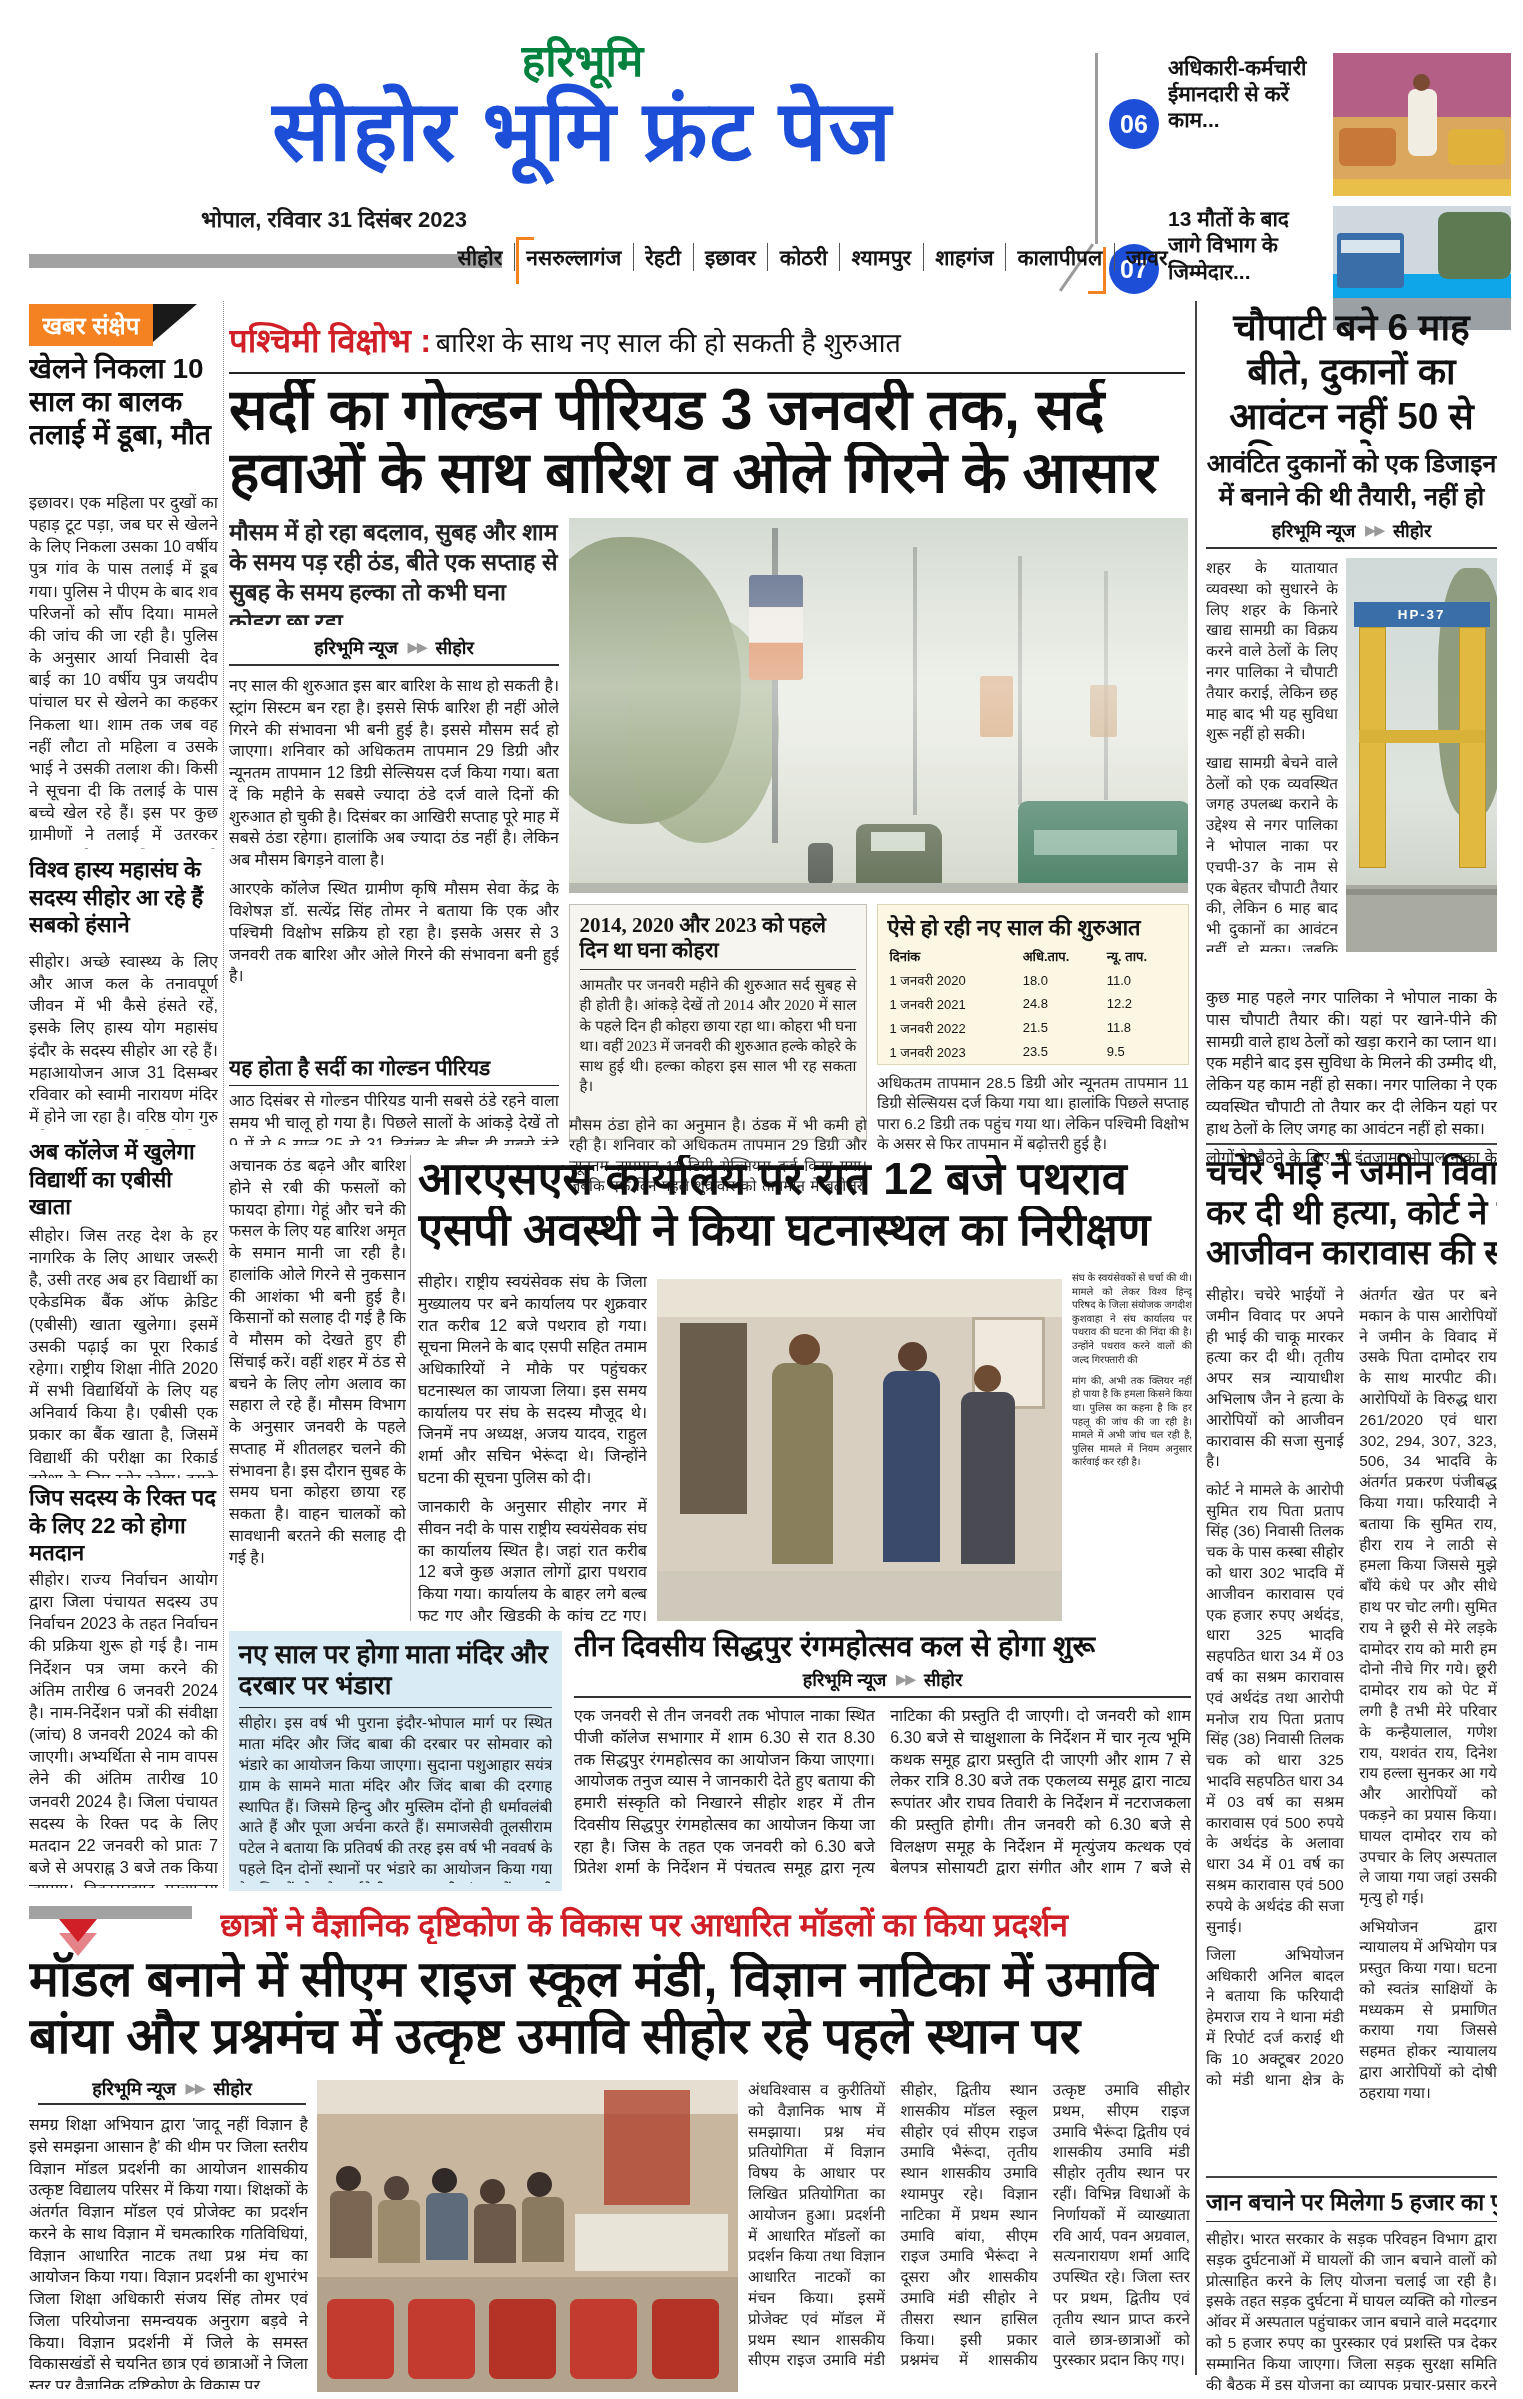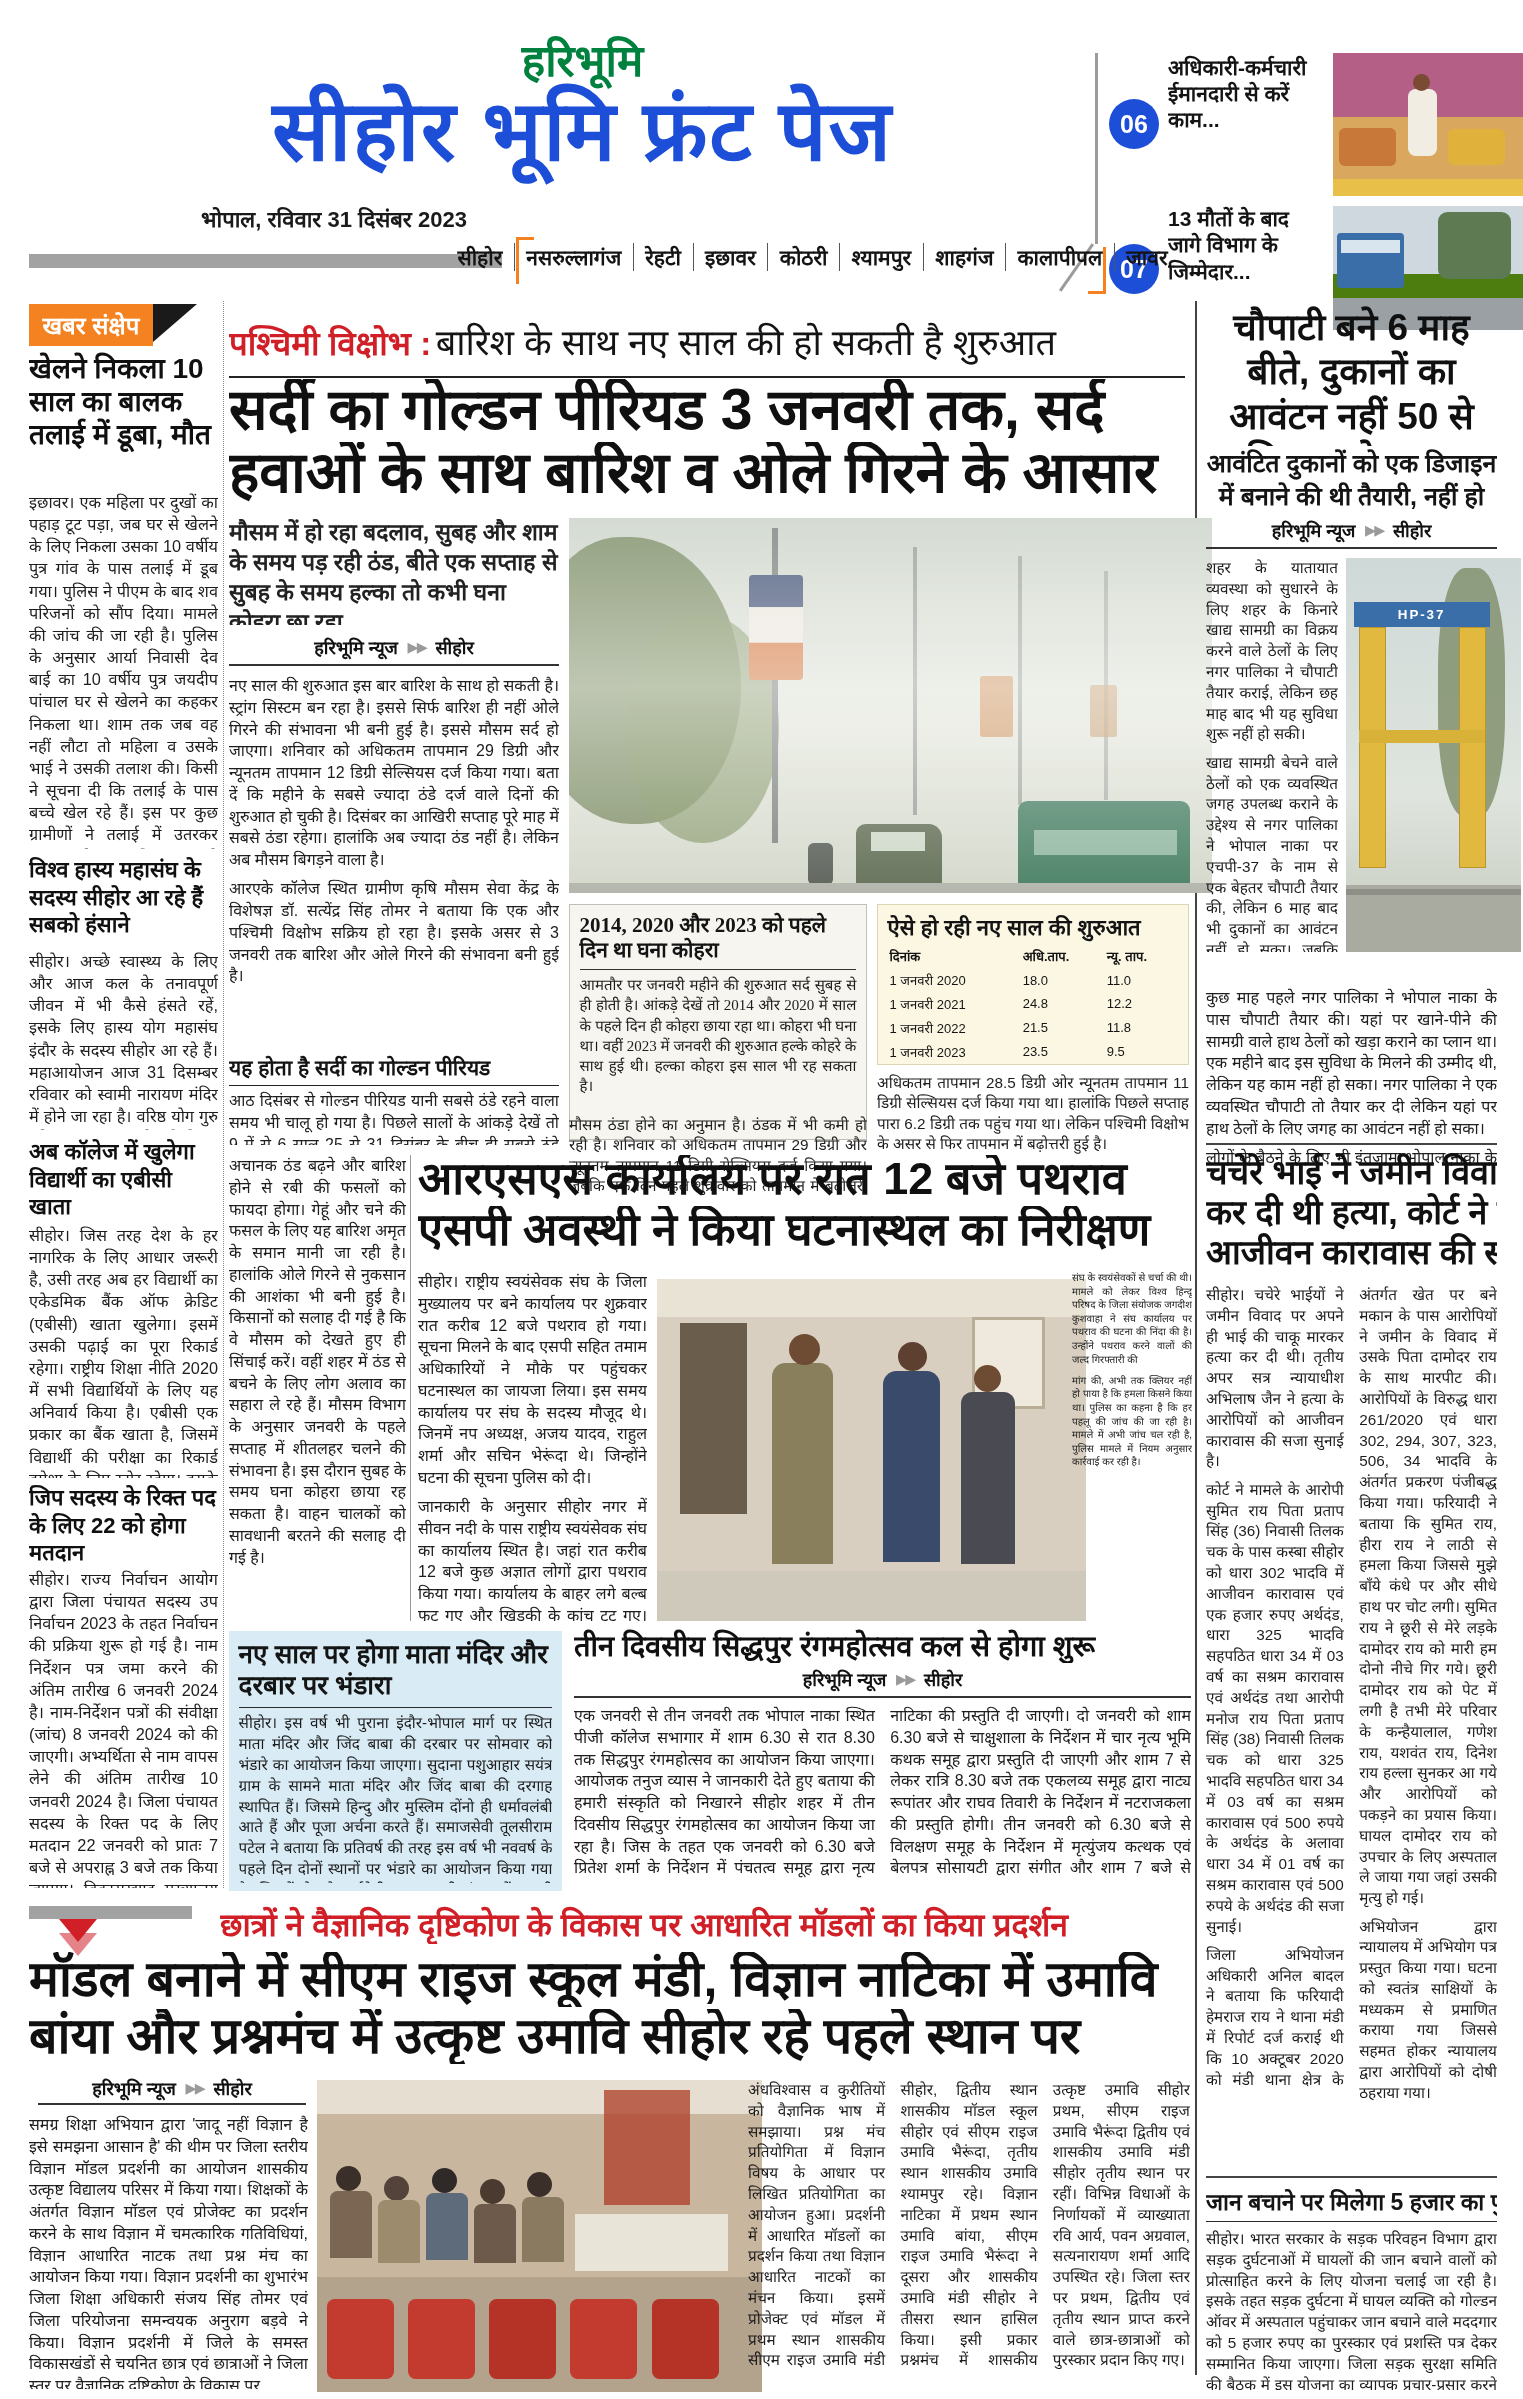--- a/index.html
+++ b/index.html
@@ -6,21 +6,21 @@
   #sheet{position:relative;width:1524px;height:2399px;background:#ffffff;margin:0 auto;
          font-family:"Liberation Sans","DejaVu Sans",sans-serif;color:#141414;overflow:hidden;}
   .abs{position:absolute;}
   .clip{overflow:hidden;}
   .body-txt{font-size:16px;line-height:1.36;color:#1d1d1d;text-align:justify;}
   .body-txt p{margin:0 0 7.6px 0;}
   .hl{font-weight:bold;color:#101010;}
   .byline{display:flex;align-items:center;justify-content:center;gap:9.6px;font-weight:bold;font-size:18px;color:#111;}
   .byline .arr{color:#9a9a9a;font-size:14.3px;letter-spacing:-1.9px;}
   .dot-rule{border-left:1.9px dotted #8a8a8a;}
-  .photo{position:absolute;overflow:hidden;background:#4d7c0f;padding-left:24px;}
+  .photo{position:absolute;overflow:hidden;background:#0ea5e9;}
   .circle-no{width:50px;height:50px;border-radius:50%;background:#1d4ed8;color:#fff;display:flex;
              align-items:center;justify-content:center;font-weight:bold;font-size:25px;text-align:center;}
   .tri-black{width:0;height:0;border-left:44px solid #1a1a1a;border-bottom:38px solid transparent;}
   .box-note{font-size:15.3px;line-height:1.34;text-align:justify;color:#1d1d1d;}
   table.tbl{border-collapse:collapse;width:100%;font-size:13px;}
   table.tbl td,table.tbl th{padding:2.9px 1.9px;text-align:left;font-weight:normal;}
   table.tbl th{font-weight:bold;}
   .two-col{column-count:2;column-gap:15.3px;}
   .three-col{column-count:3;column-gap:15.3px;}
   .nav-item{padding:0 11.5px;border-right:1.9px solid #555;font-weight:bold;font-size:21px;white-space:nowrap;}
@@ -103,21 +103,21 @@
   <div class="abs clip body-txt" style="left:29px;top:950px;width:189px;height:180px;font-size:16.3px;">सीहोर। अच्छे स्वास्थ्य के लिए और आज कल के तनावपूर्ण जीवन में भी कैसे हंसते रहें, इसके लिए हास्य योग महासंघ इंदौर के सदस्य सीहोर आ रहे हैं। महाआयोजन आज 31 दिसम्बर रविवार को स्वामी नारायण मंदिर में होने जा रहा है। वरिष्ठ योग गुरु महेश भानुप्रताप इन्दौर की प्रेरणा से सीहोर में गिरीराज क्षेत्र मंडल, ट्रेन मंदिर व्यापार महासंघ, चमत्कारेश्वर महादेव मंदिर समिति के संयुक्त तत्वाधान में उक्त आयोजन होने जा रहा है।</div>
 
   <div class="abs clip hl" style="left:29px;top:1138px;width:189px;height:80px;font-size:22px;line-height:1.25;">अब कॉलेज में खुलेगा विद्यार्थी का एबीसी खाता</div>
   <div class="abs clip body-txt" style="left:29px;top:1224px;width:189px;height:254px;font-size:16.3px;">सीहोर। जिस तरह देश के हर नागरिक के लिए आधार जरूरी है, उसी तरह अब हर विद्यार्थी का एकेडमिक बैंक ऑफ क्रेडिट (एबीसी) खाता खुलेगा। इसमें उसकी पढ़ाई का पूरा रिकार्ड रहेगा। राष्ट्रीय शिक्षा नीति 2020 में सभी विद्यार्थियों के लिए यह अनिवार्य किया है। एबीसी एक प्रकार का बैंक खाता है, जिसमें विद्यार्थी की परीक्षा का रिकार्ड हमेशा के लिए स्टोर रहेगा। इसके बाद विद्यार्थी को देश-विदेश में कहीं भी आगे पढ़ाई करनी हो या नौकरी में जाना हो तो उसे मार्कशीट और डिग्रियों की जरूरत नहीं होगी। अभ्यर्थी का डीजिलॉकर से संबंध होने पर उसे केवल एक बार ही रजिस्ट्रेशन कराना होगा।</div>
 
   <div class="abs clip hl" style="left:29px;top:1484px;width:189px;height:80px;font-size:22px;line-height:1.25;">जिप सदस्य के रिक्त पद के लिए 22 को होगा मतदान</div>
   <div class="abs clip body-txt" style="left:29px;top:1568px;width:189px;height:320px;font-size:16.3px;">सीहोर। राज्य निर्वाचन आयोग द्वारा जिला पंचायत सदस्य उप निर्वाचन 2023 के तहत निर्वाचन की प्रक्रिया शुरू हो गई है। नाम निर्देशन पत्र जमा करने की अंतिम तारीख 6 जनवरी 2024 है। नाम-निर्देशन पत्रों की संवीक्षा (जांच) 8 जनवरी 2024 को की जाएगी। अभ्यर्थिता से नाम वापस लेने की अंतिम तारीख 10 जनवरी 2024 है। जिला पंचायत सदस्य के रिक्त पद के लिए मतदान 22 जनवरी को प्रातः 7 बजे से अपराह्न 3 बजे तक किया जाएगा। विकासखण्ड मुख्यालय पर ईव्हीएम से की जाने वाली मतों की गणना 25 जनवरी 2024 को प्रातः 8 बजे से की जाएगी। इसके साथ ही मतों का विकासखण्ड स्तरीय सारणीकरण भी 25 जनवरी 2024 को किया जाएगा। जिला मुख्यालय पर सारणीकरण तथा निर्वाचन परिणाम की घोषणा 27 जनवरी 2024 को की जाएगी।</div>
 
   <div class="abs" style="left:229px;top:317px;width:956px;border-bottom:2.9px solid #222;padding-bottom:9.6px;white-space:nowrap;overflow:hidden;">
     <span style="color:#d01f26;font-weight:bold;font-size:33px;">पश्चिमी विक्षोभ :</span>
-    <span style="color:#141414;font-size:36px;font-weight:500;">बारिश के साथ नए साल की हो सकती है शुरुआत</span>
+    <span style="color:#141414;font-size:27px;font-weight:500;">बारिश के साथ नए साल की हो सकती है शुरुआत</span>
   </div>
 
   <div class="abs hl" style="left:229px;top:379px;width:965px;font-size:57px;line-height:1.06;white-space:nowrap;overflow:hidden;">सर्दी का गोल्डन पीरियड 3 जनवरी तक, सर्द</div>
   <div class="abs hl" style="left:229px;top:442px;width:965px;font-size:57px;line-height:1.06;white-space:nowrap;overflow:hidden;">हवाओं के साथ बारिश व ओले गिरने के आसार</div>
 
   <div class="abs clip" style="left:229px;top:518px;width:330px;height:107px;font-size:23px;font-weight:bold;line-height:1.3;color:#222;">मौसम में हो रहा बदलाव, सुबह और शाम के समय पड़ रही ठंड, बीते एक सप्ताह से सुबह के समय हल्का तो कभी घना कोहरा छा रहा</div>
   <div class="abs byline" style="left:229px;top:635px;width:330px;">
     <span>हरिभूमि न्यूज</span>
     <span class="arr">▶▶</span>
     <span>सीहोर</span>

